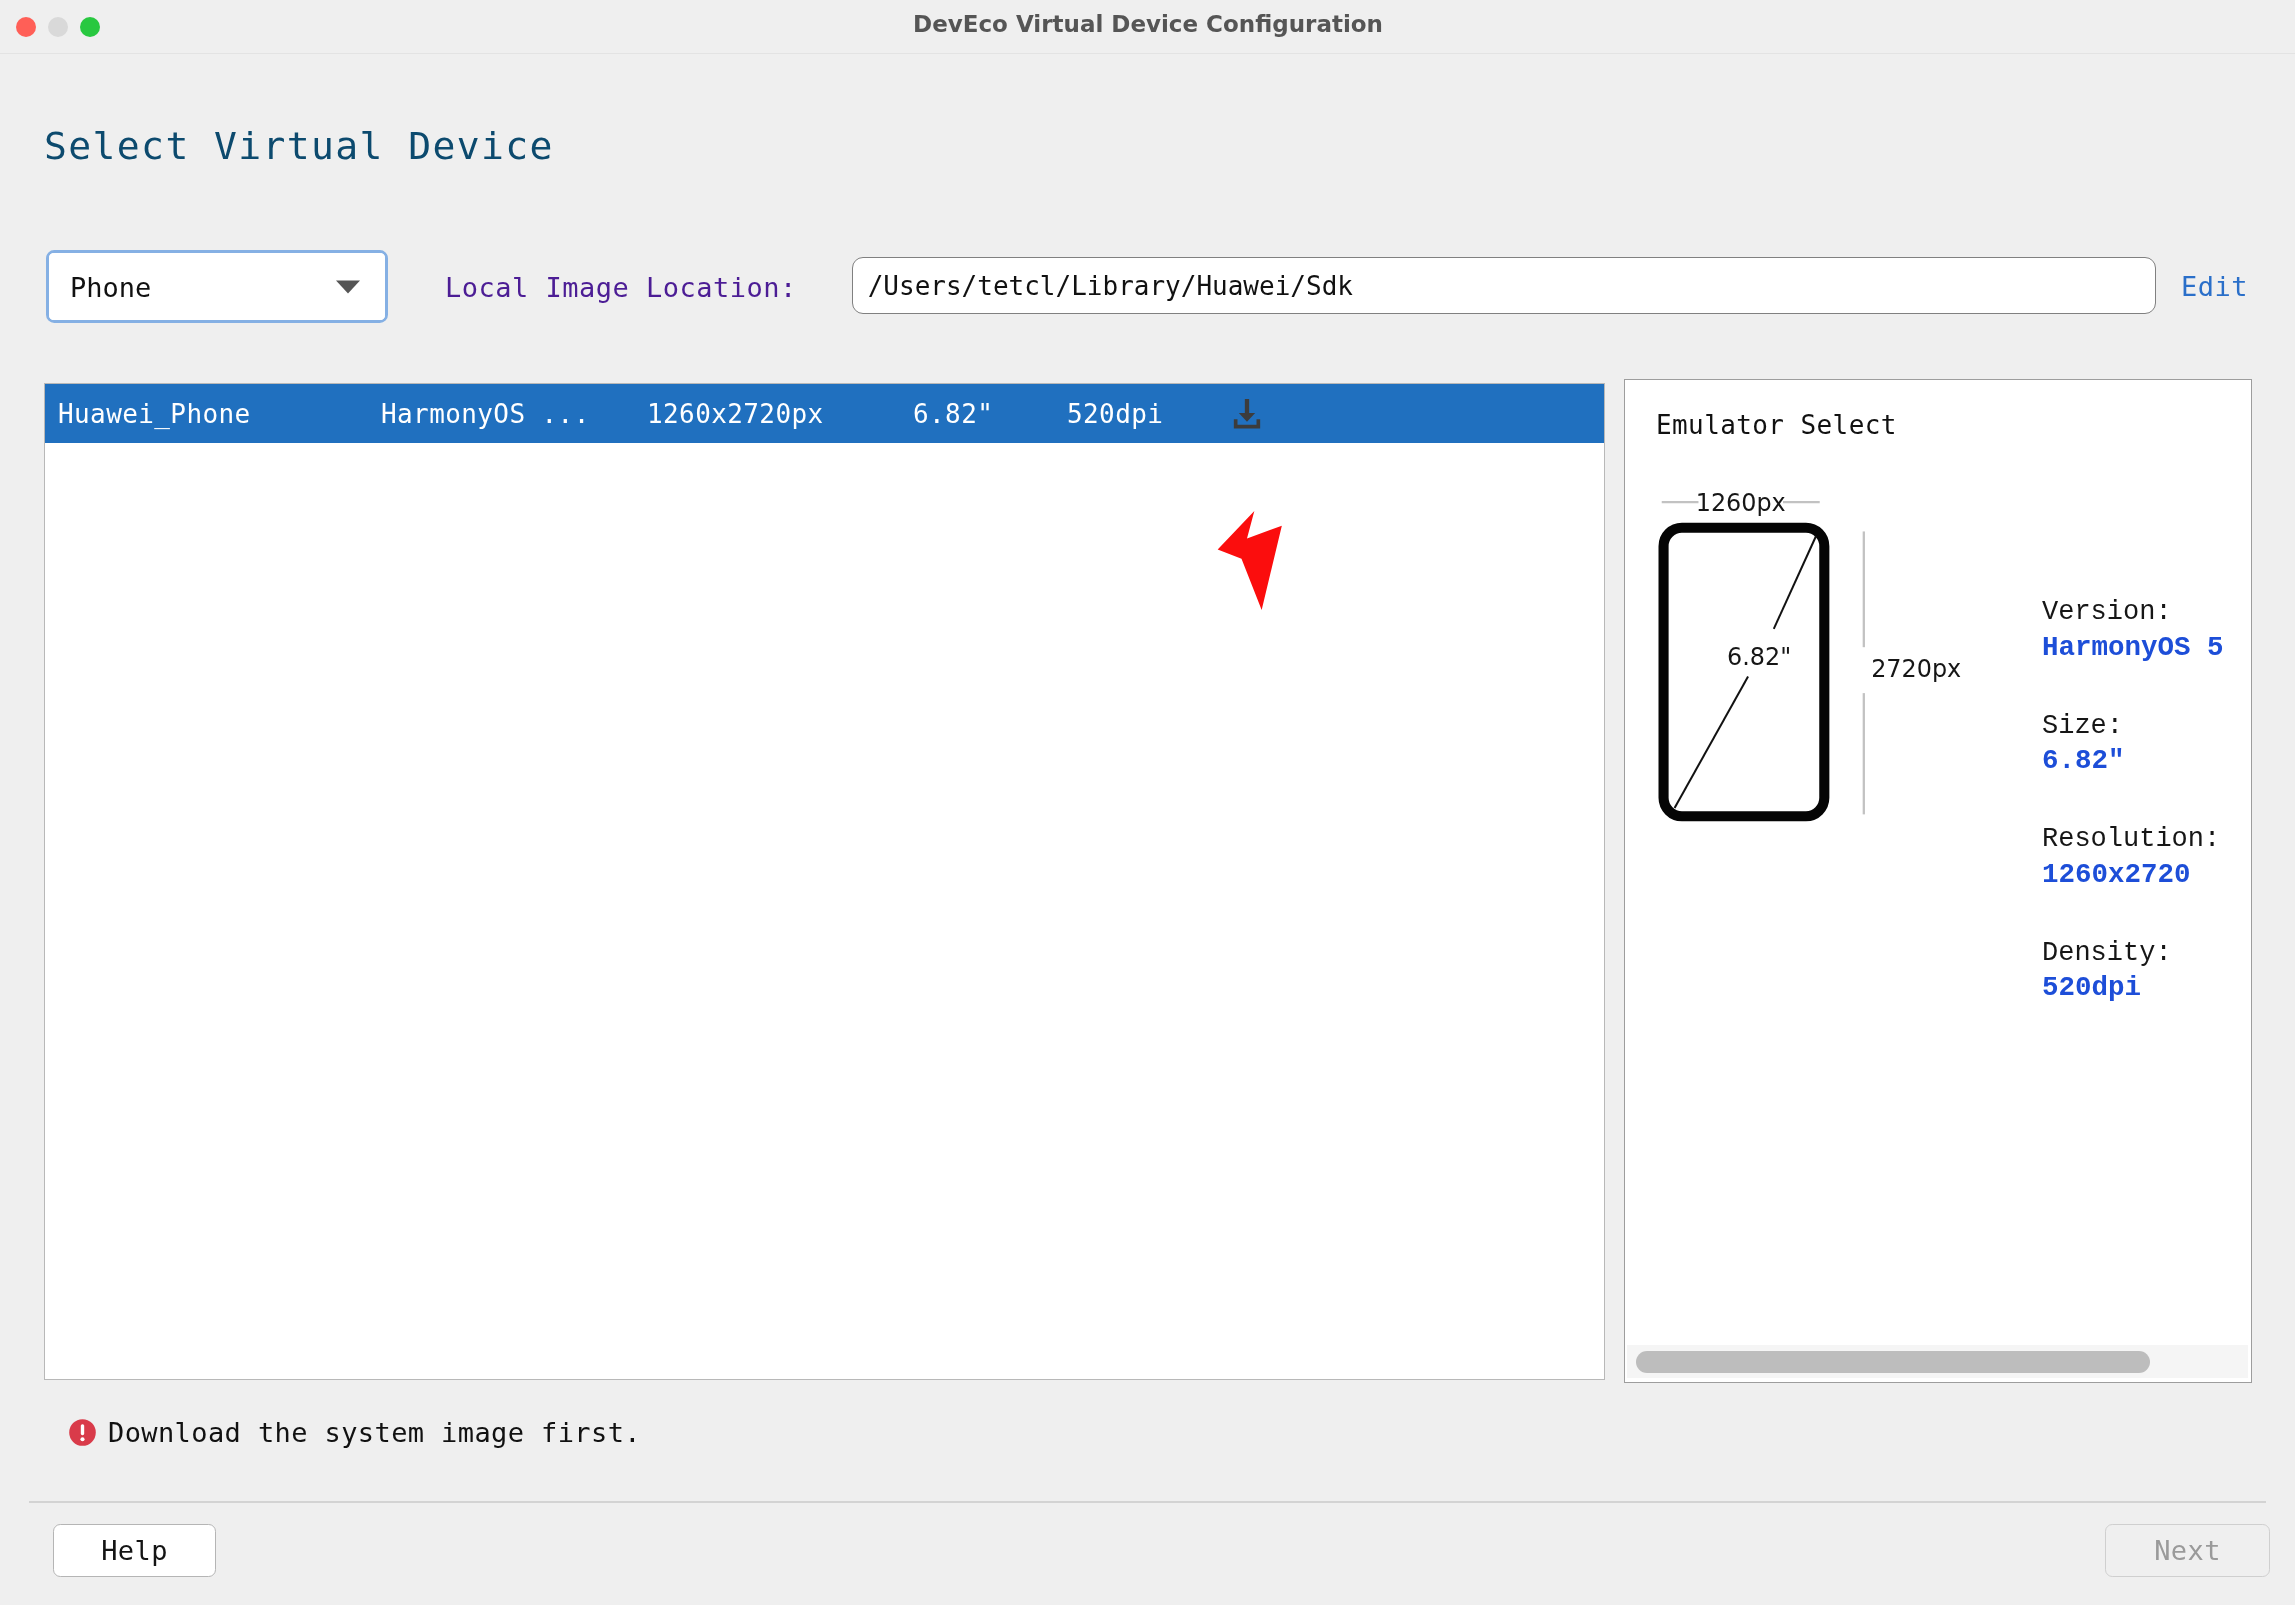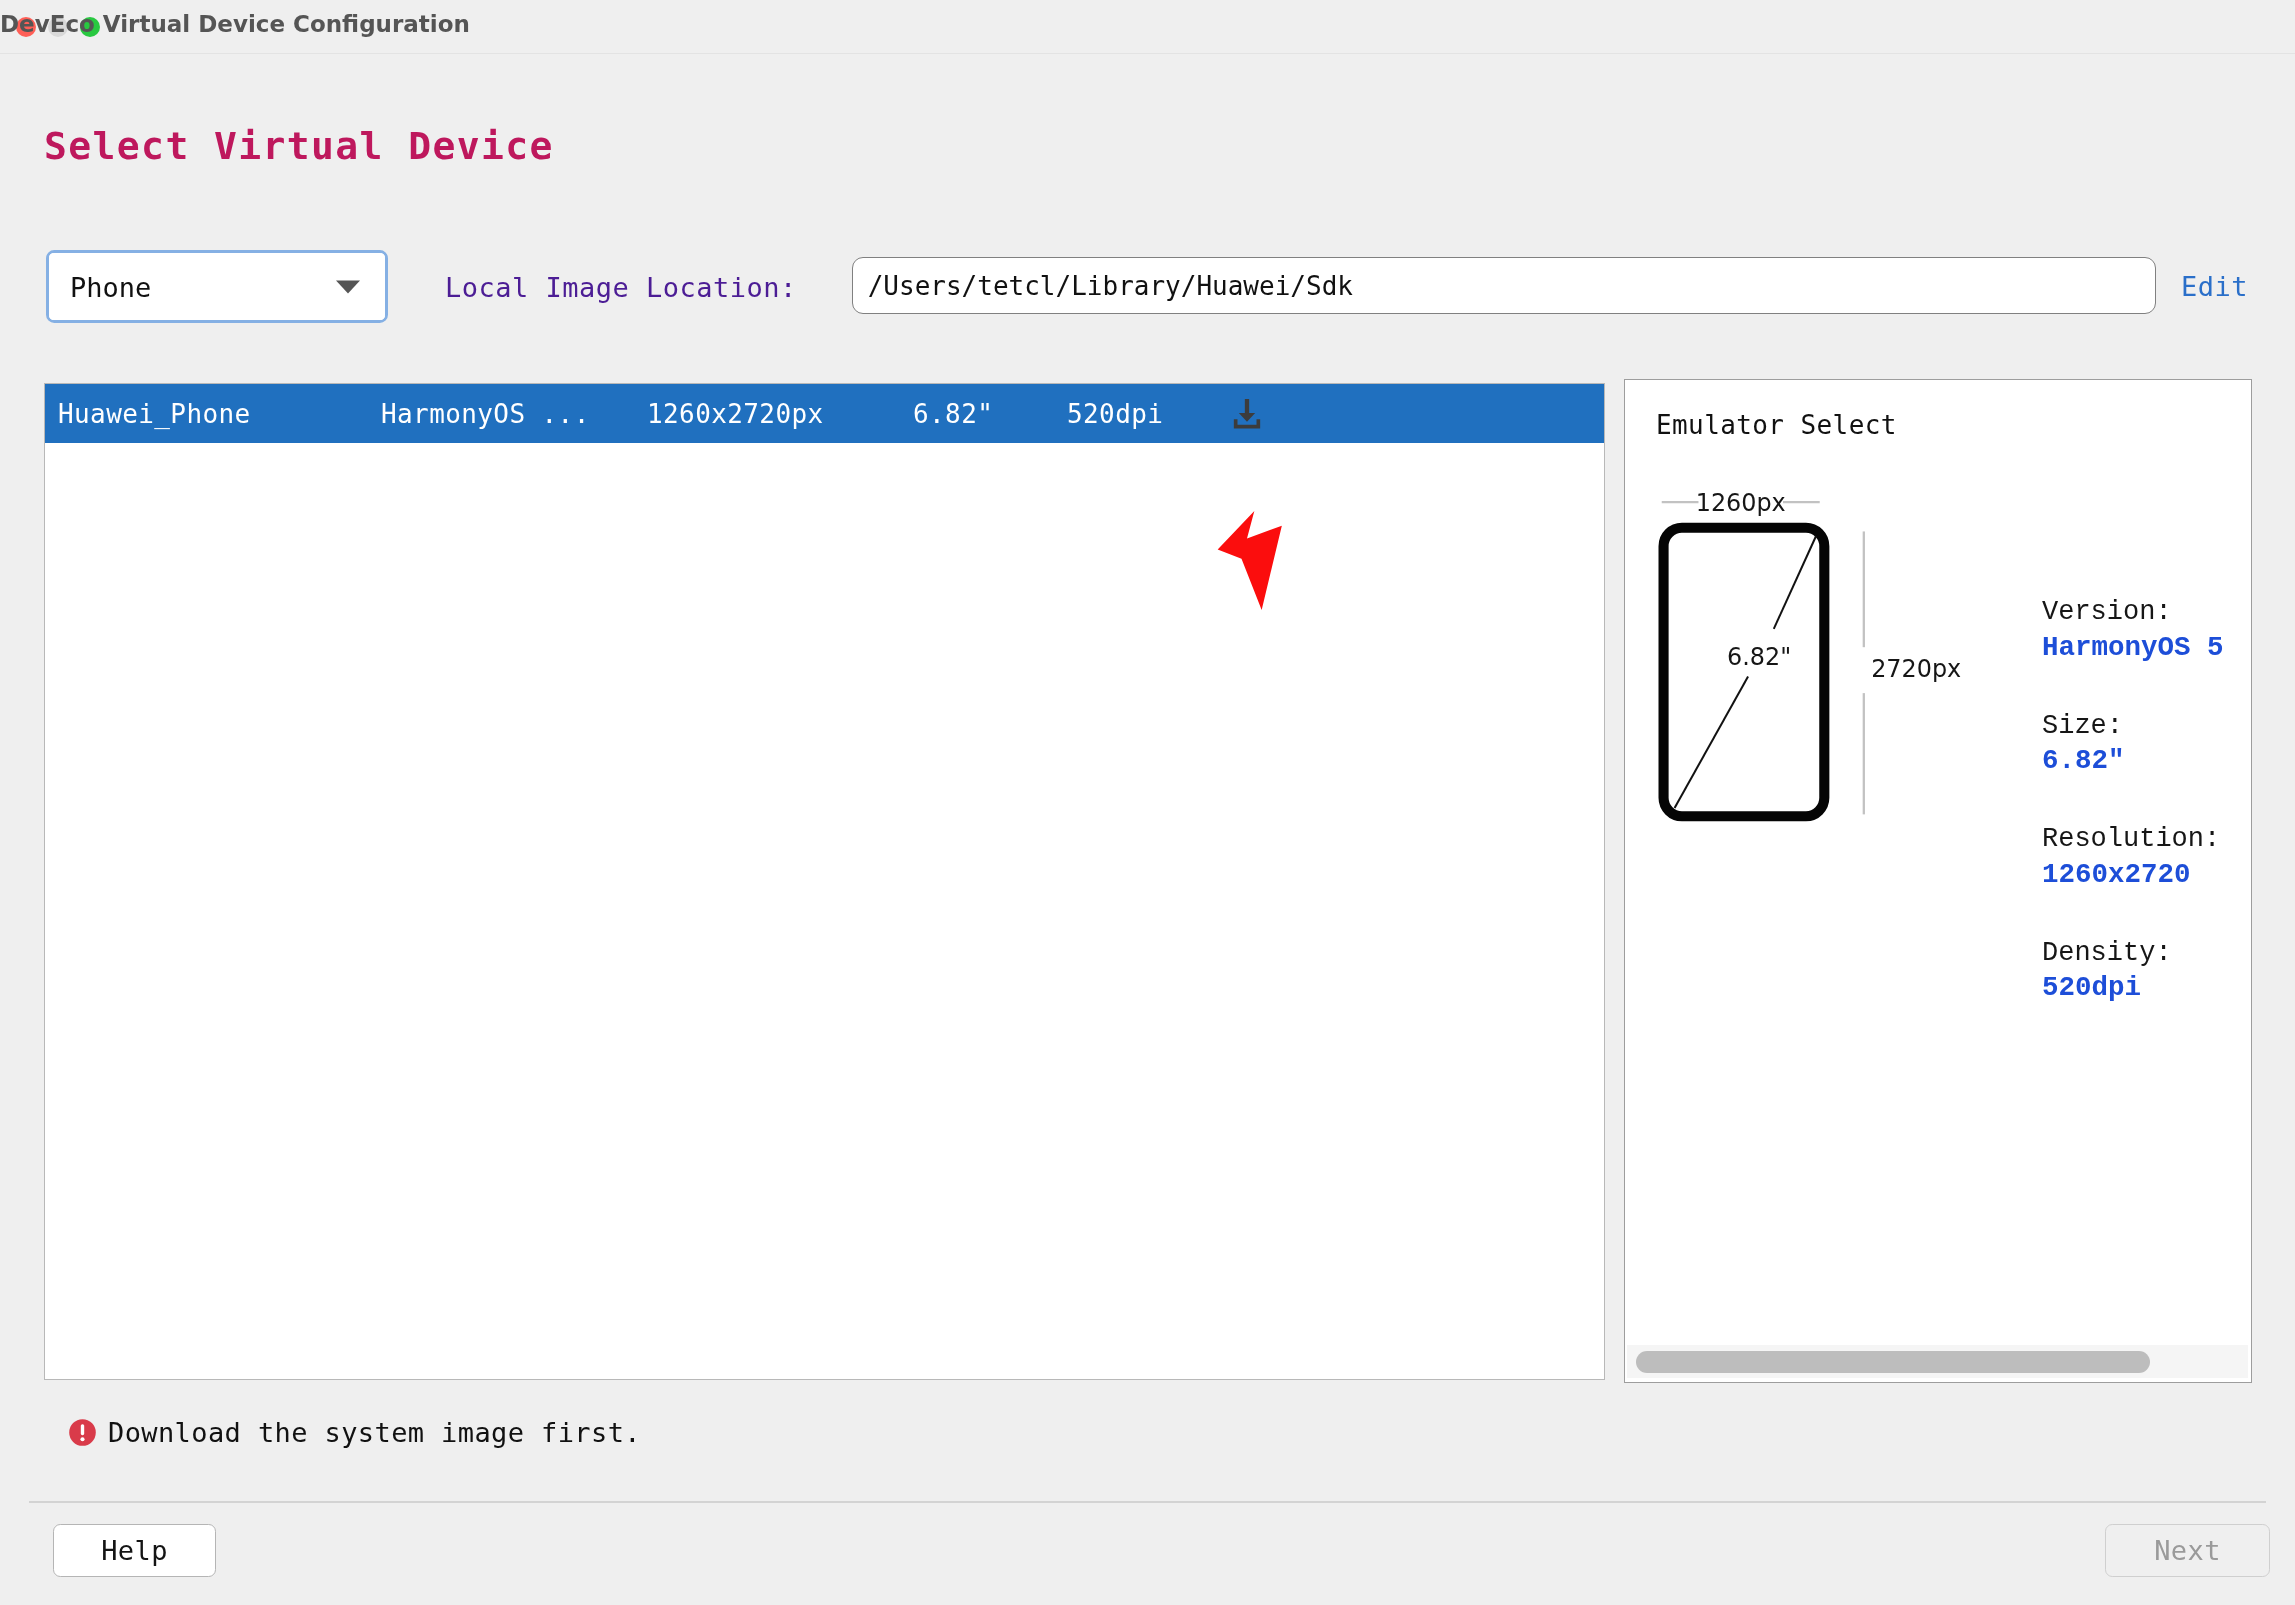--- a/index.html
+++ b/index.html
@@ -40,35 +40,35 @@
   }
   .light.close { background: #ff5f57; }
   .light.min   { background: #d9d9d9; }
   .light.max   { background: #28c840; }
 
   .window-title {
     position: absolute;
     left: 0; top: 0;
     width: 2296px;
     line-height: 48px;
-    text-align: left;
+    text-align: center;
     font-family: "DejaVu Sans", "Liberation Sans", sans-serif;
     font-size: 23px;
     font-weight: bold;
     color: #555555;
     letter-spacing: 0px;
   }
 
   
   .page-title {
     position: absolute;
     left: 44px; top: 124px;
     font-size: 38px;
-    font-weight: 700;
-    color: #be185d;
+    font-weight: 400;
+    color: #0c4a6e;
     letter-spacing: 1.4px;
   }
 
   
   .filter-row {
     position: absolute;
     left: 0; top: 250px;
     width: 2296px; height: 73px;
   }
 

